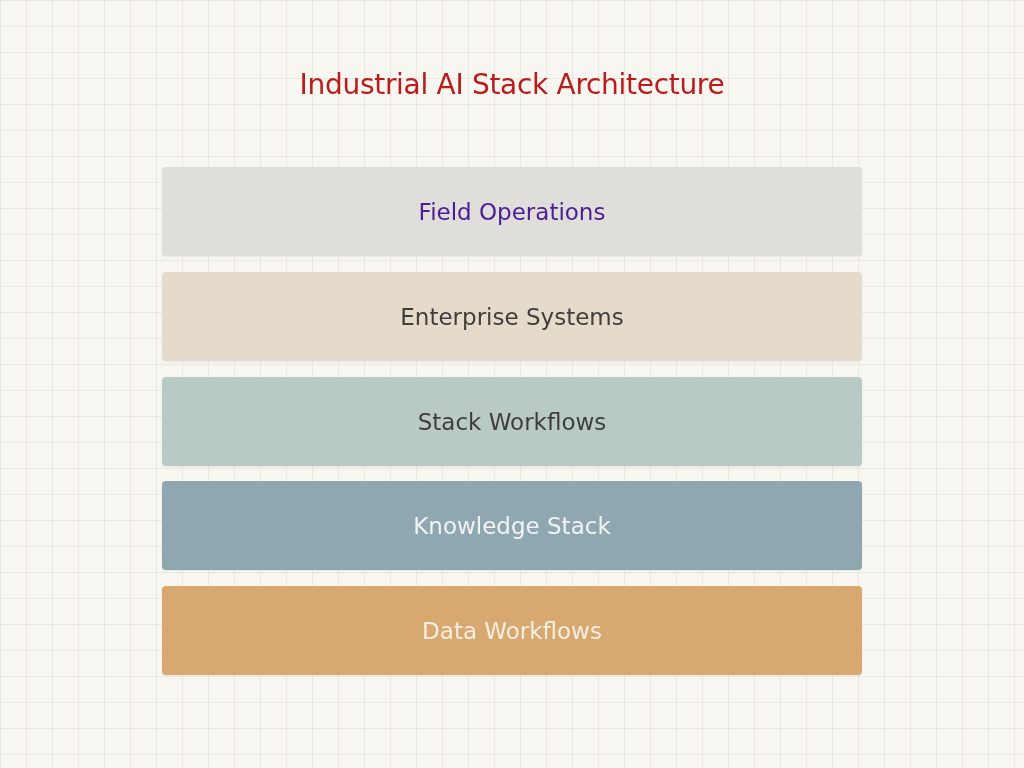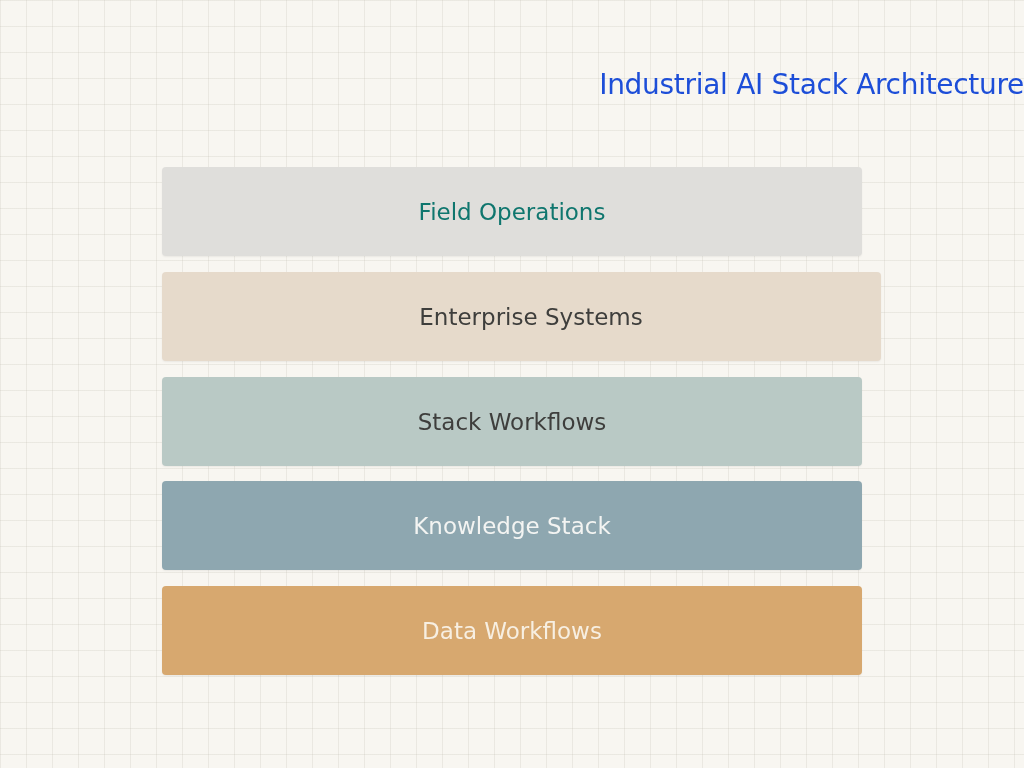--- a/index.html
+++ b/index.html
@@ -6,38 +6,38 @@
   body {
     width:1024px; height:768px; overflow:hidden; position:relative;
     background-color:#f8f6f1;
     background-image:
       linear-gradient(to right, rgba(200,195,185,0.28) 1px, transparent 1px),
       linear-gradient(to bottom, rgba(200,195,185,0.28) 1px, transparent 1px);
     background-size:26px 26px;
     font-family:"DejaVu Sans","Liberation Sans",sans-serif;
   }
   .title {
-    position:absolute; left:0; width:1024px; top:68px; text-align:right;
-    font-size:28px; color:#1d4ed8; letter-spacing:-0.3px;
+    position:absolute; left:0; width:1024px; top:68px; text-align:center;
+    font-size:28px; color:#b91c1c; letter-spacing:-0.3px;
   }
   .layer {
     position:absolute; left:162px; width:700px; height:89px;
     border-radius:4px; display:flex; align-items:center; justify-content:center;
     font-size:23px; box-shadow:0 1px 2px rgba(0,0,0,0.06);
   }
 </style>
 </head>
 <body>
 
 <div class="title">Industrial AI Stack Architecture</div>
 
-<div class="layer" style="top:167px;background:#dfdedb;color:#0f766e;justify-content:center;">
+<div class="layer" style="top:167px;background:#dfdedb;color:#4c1d95;justify-content:center;">
   <span>Field Operations</span>
 </div>
-<div class="layer" style="top:272px;background:#e6dacb;color:#3e3e3c;padding-left:19px;">
+<div class="layer" style="top:272px;background:#e6dacb;color:#3e3e3c;">
   <span>Enterprise Systems</span>
 </div>
 <div class="layer" style="top:377px;background:#b9c9c5;color:#3e3e3c;">
   <span>Stack Workflows</span>
 </div>
 <div class="layer" style="top:481px;background:#8ea7b0;color:#f3f4f2;">
   <span>Knowledge Stack</span>
 </div>
 <div class="layer" style="top:586px;background:#d7a86f;color:#f7efe2;">
   <span>Data Workflows</span>

